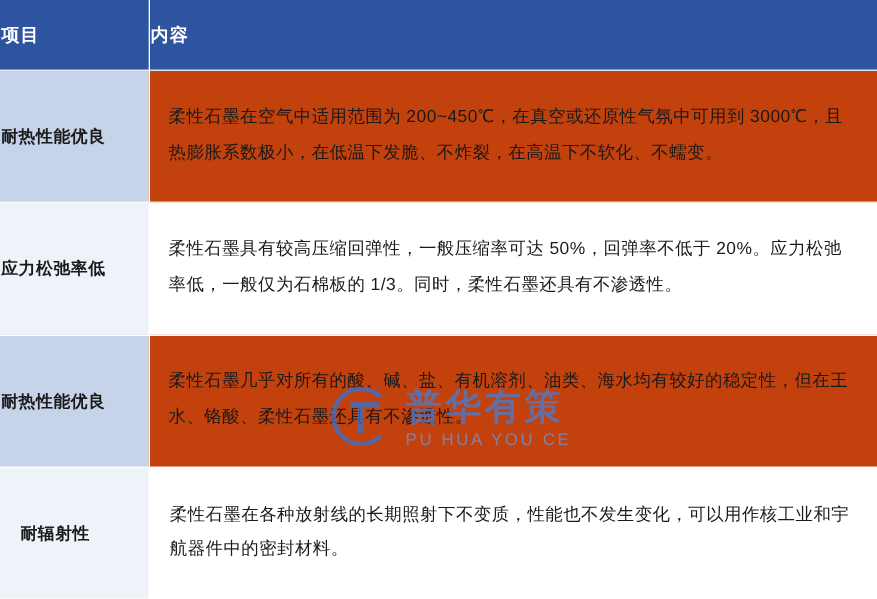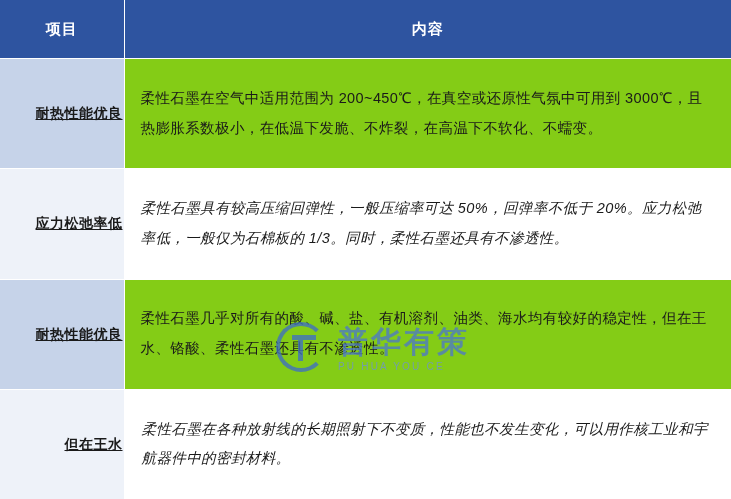--- a/index.html
+++ b/index.html
@@ -30,55 +30,54 @@
 
   thead th {
     background: #2e54a0;
     color: #ffffff;
     font-size: 15px;
     font-weight: bold;
     letter-spacing: 1px;
     height: 56px;
     border-right: 1px solid #ffffff;
     border-bottom: 1px solid #ffffff;
-    text-align: center;
+    text-align: left;
     vertical-align: middle;
     margin-left: 40px;
   }
   thead th:last-child { border-right: none; }
 
   tbody td {
     vertical-align: middle;
     font-size: 14.5px;
     color: #1a1a1a;
     border-bottom: 1px solid #ffffff;
   }
   tbody tr:last-child td { border-bottom: none; padding-left: 17px; }
 
   td.label {
-    text-align: right;
+    text-align: left;
     font-weight: bold;
     font-size: 14px;
     letter-spacing: 0.5px;
     border-right: 1px solid #ffffff;
     line-height: 1.5;
-    text-decoration: underline;
   }
   td.content {
     padding: 10px 18px 10px 16px;
     line-height: 2.05;
     letter-spacing: 0.4px;
     text-align: left;
   }
 
   
   tr.odd td.label   { background: #c6d3e9; }
-  tr.odd td.content { background: #84cc16; }
+  tr.odd td.content { background: #c2410c; }
   tr.even td.label   { background: #eef2f9; }
-  tr.even td.content { background: #ffffff; font-style: italic; }
+  tr.even td.content { background: #ffffff; }
 
   
   .watermark {
     position: absolute;
     left: 276px;
     top: 316px;
     width: 320px;
     height: 66px;
     pointer-events: none;
     display: flex;
@@ -119,21 +118,21 @@
     justify-content: center;
   }
   .wm-cn {
     font-size: 30px;
     font-weight: bold;
     color: #4e7ac7;
     letter-spacing: 3px;
     line-height: 1.05;
   }
   .wm-en {
-    font-size: 10px;
+    font-size: 14px;
     color: #6f93cf;
     letter-spacing: 2.2px;
     margin-top: 3px;
     text-align: left;
   }
 </style>
 </head>
 <body>
 
 <div class="page">
@@ -156,21 +155,21 @@
       </tr>
       <tr class="even">
         <td class="label">应力松弛率低</td>
         <td class="content">柔性石墨具有较高压缩回弹性，一般压缩率可达 50%，回弹率不低于 20%。应力松弛率低，一般仅为石棉板的 1/3。同时，柔性石墨还具有不渗透性。</td>
       </tr>
       <tr class="odd">
         <td class="label">耐热性能优良</td>
         <td class="content">柔性石墨几乎对所有的酸、碱、盐、有机溶剂、油类、海水均有较好的稳定性，但在王水、铬酸、柔性石墨还具有不渗透性。</td>
       </tr>
       <tr class="even">
-        <td class="label">但在王水</td>
+        <td class="label">耐辐射性</td>
         <td class="content">柔性石墨在各种放射线的长期照射下不变质，性能也不发生变化，可以用作核工业和宇航器件中的密封材料。</td>
       </tr>
     </tbody>
   </table>
 
   <div class="watermark">
     <div class="wm-logo">
       <div class="ring"></div>
       <div class="bar1"></div>
       <div class="bar2"></div>

